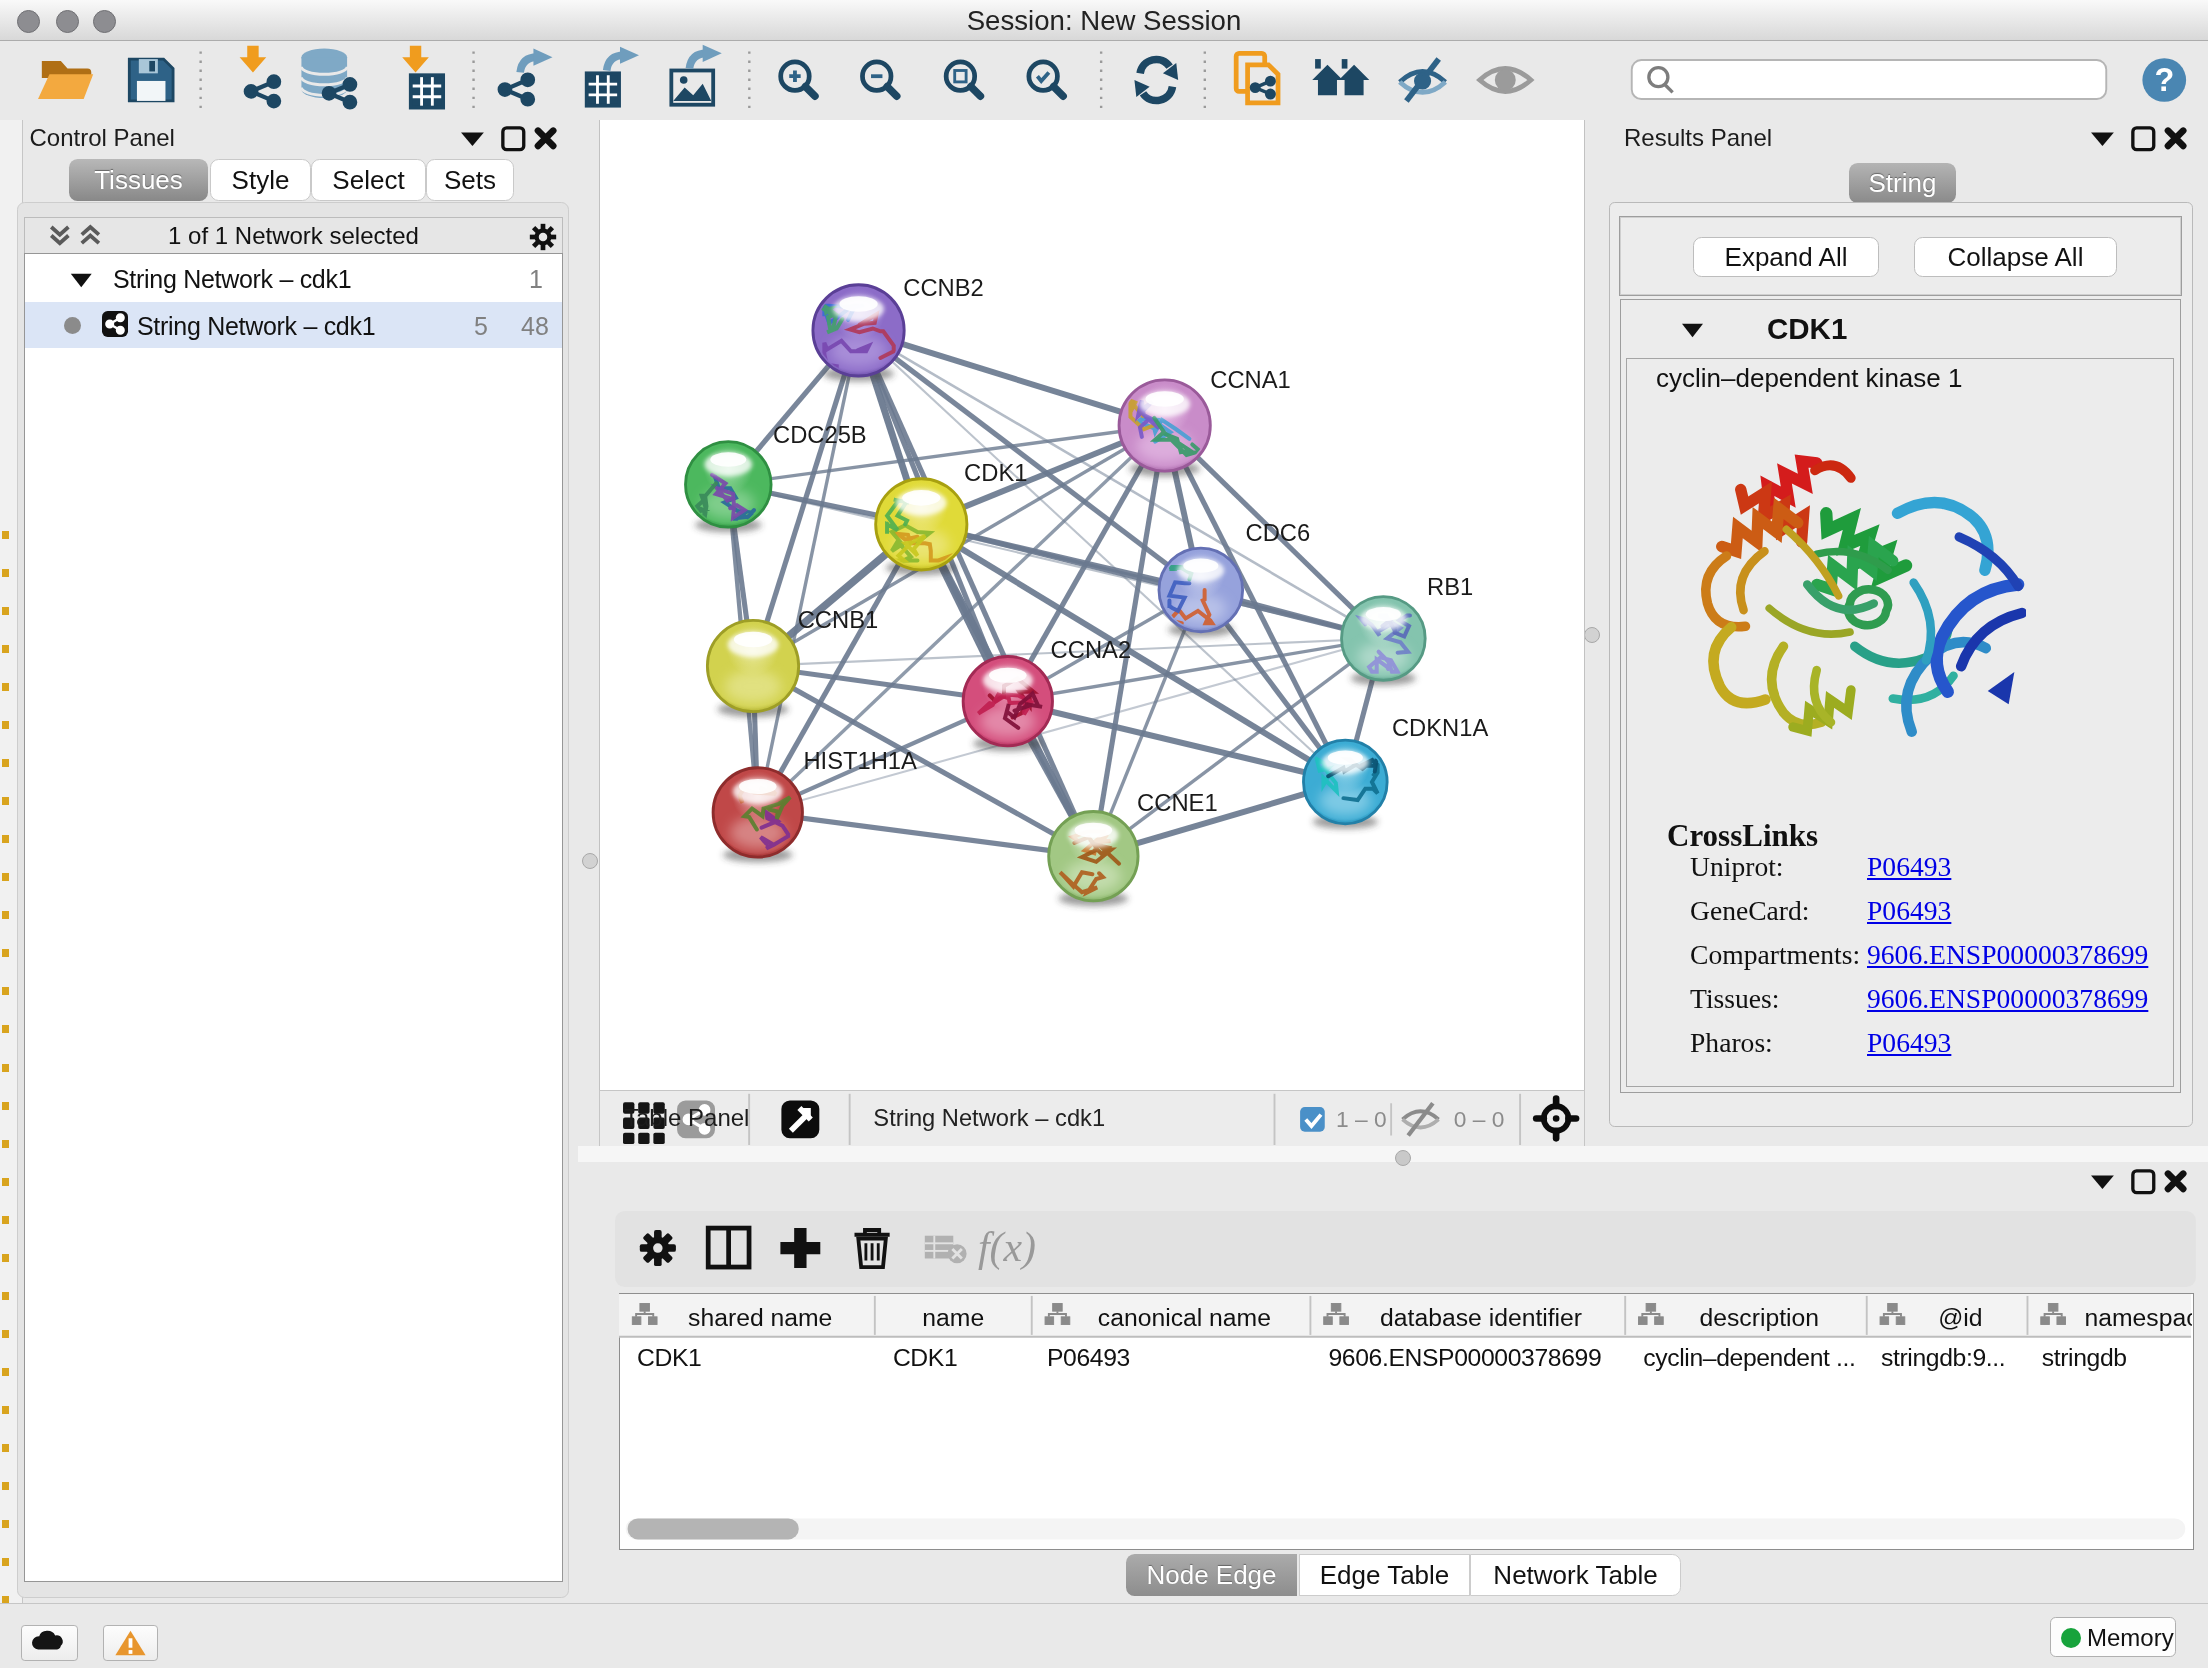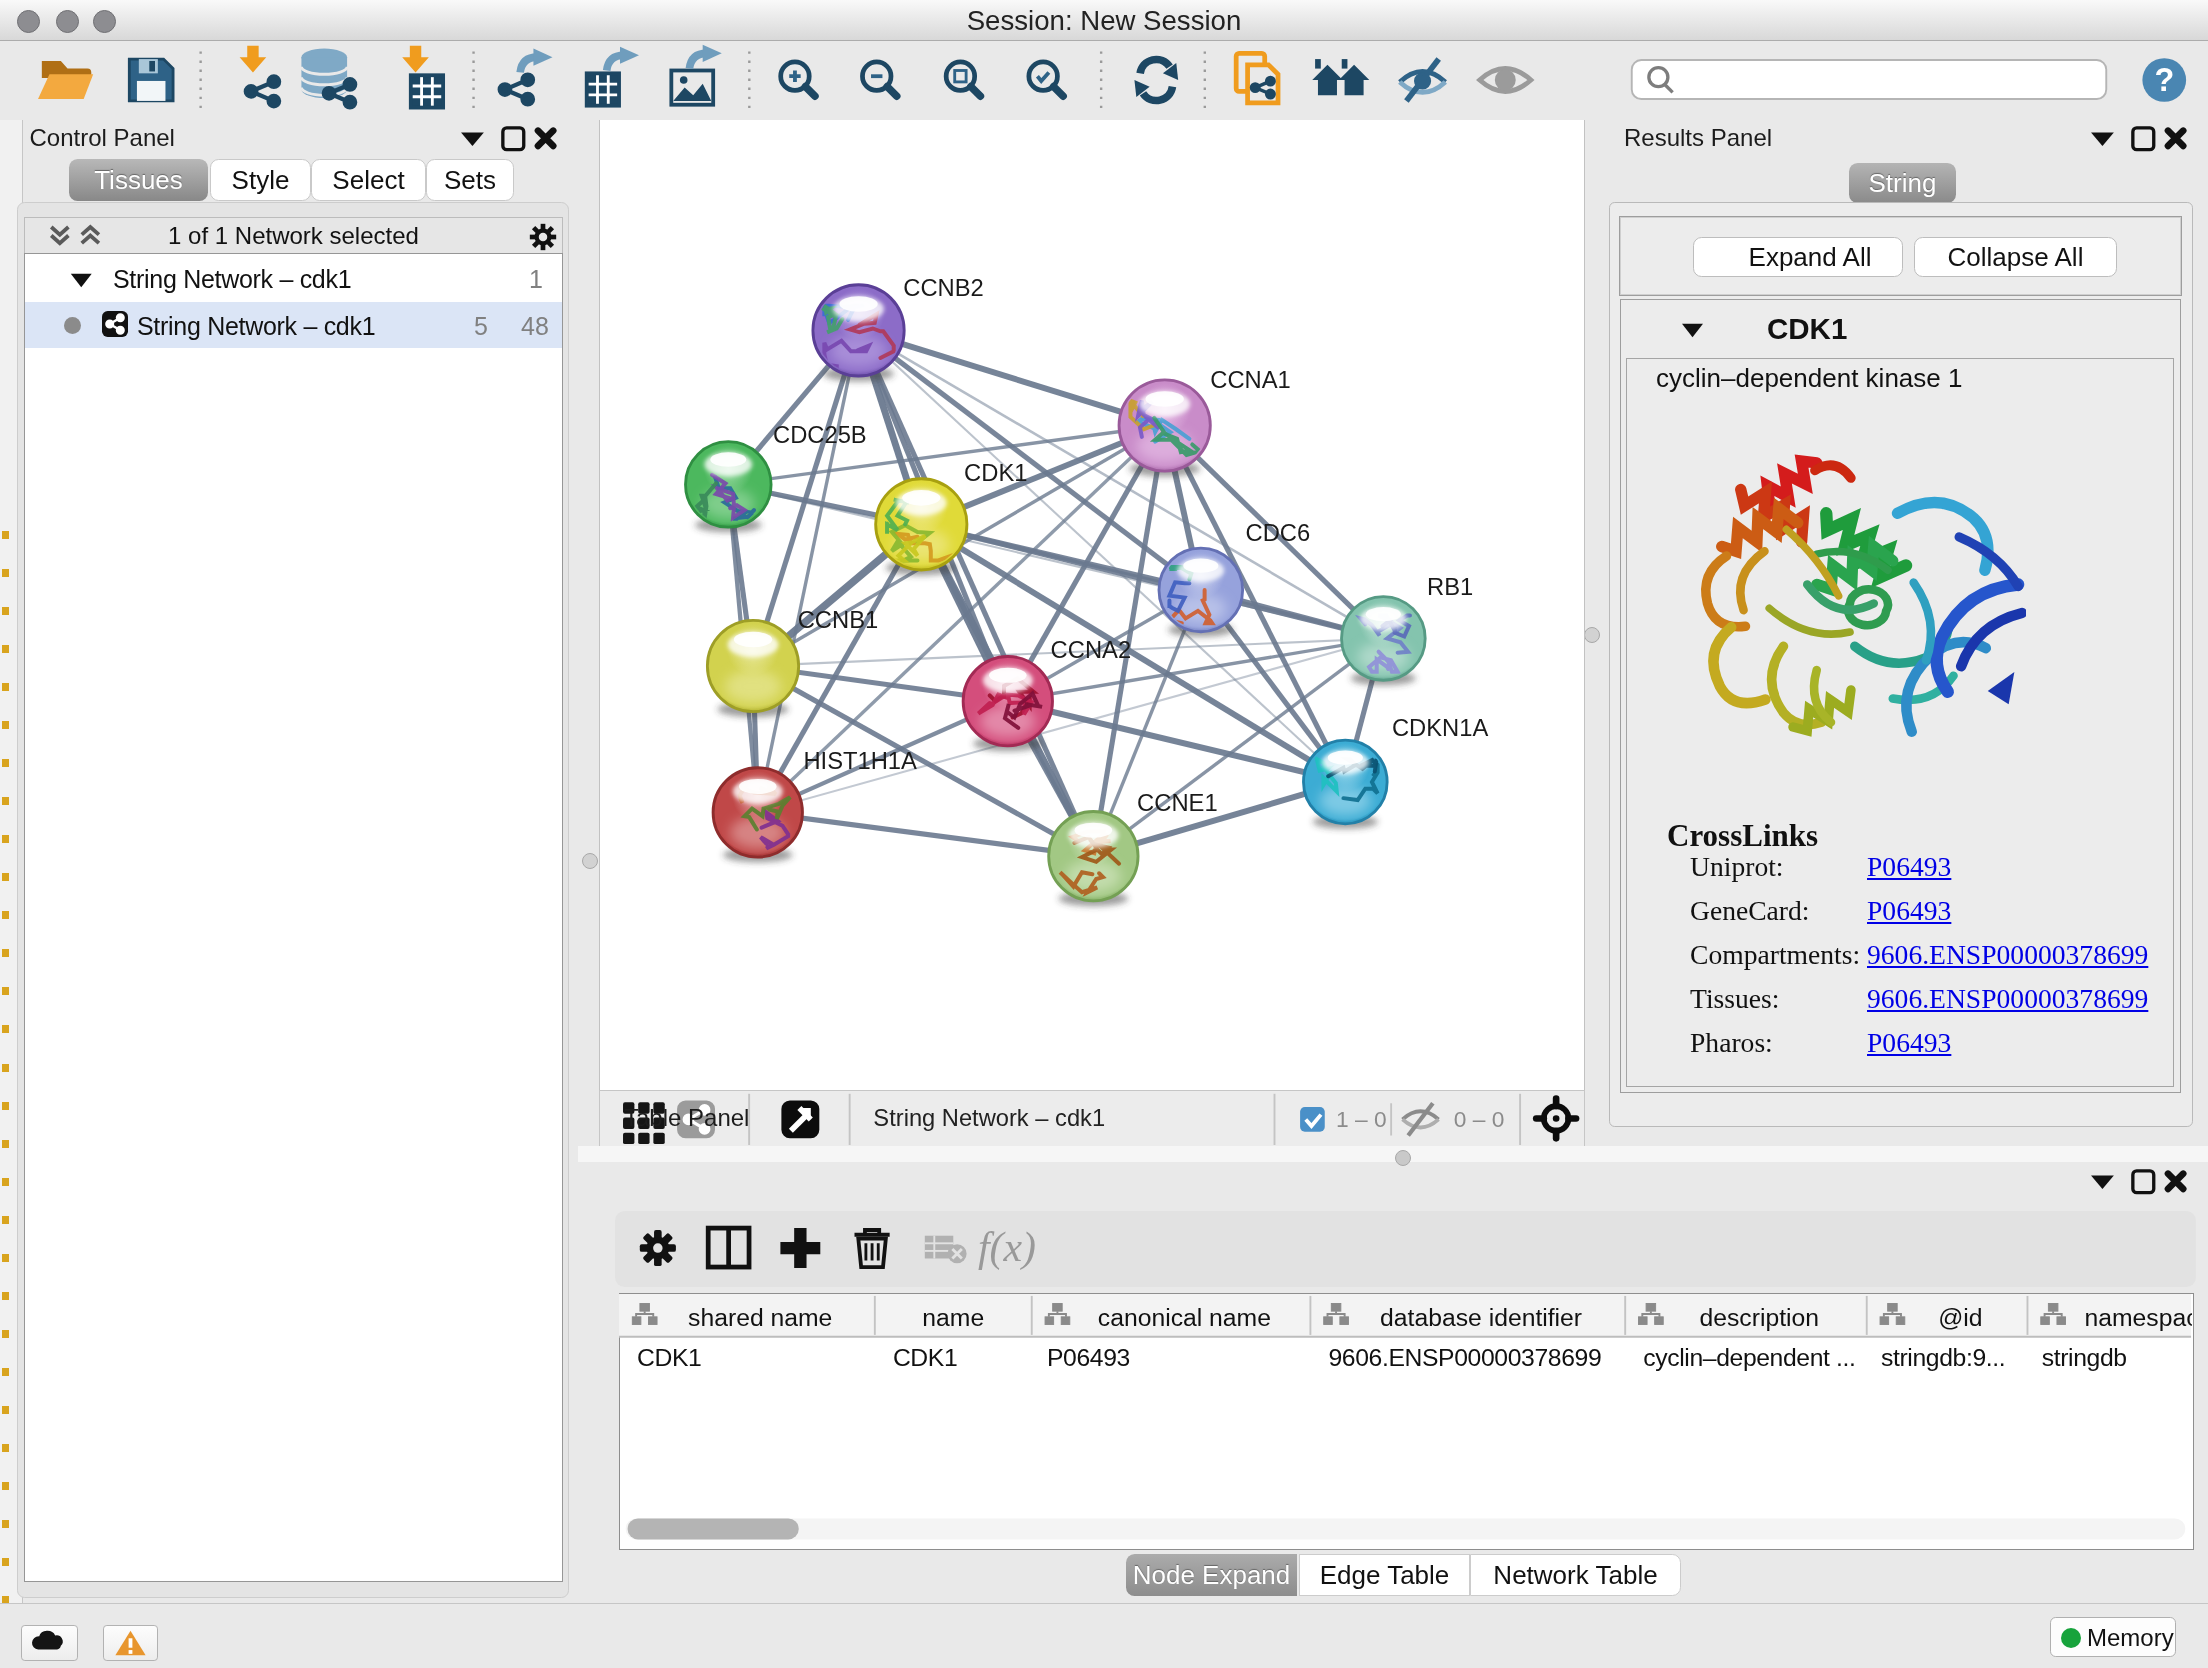--- a/index.html
+++ b/index.html
@@ -572,21 +572,21 @@
   </svg>
 <div class="abs ptitle" style="left:1624px;top:124px;">Results Panel</div>
 <svg class="abs" style="left:2087px;top:125px" width="105" height="28.5" viewBox="0 0 110 30">
     <path d="M4 8 h24 l-12 14 z" fill="#111"></path>
     <rect x="48" y="3" width="22" height="23" rx="4" fill="none" stroke="#111" stroke-width="3.5"></rect>
     <path d="M85 6 l16 16 M101 6 l-16 16" stroke="#111" stroke-width="7" stroke-linecap="round"></path>
   </svg>
 <div class="abs" style="left:1849px;top:163px;width:107px;height:40px;border-radius:8.6px;background:linear-gradient(#b4b4b4,#8a8a8a);color:#fff;font-size:26px;text-align:center;line-height:40px;text-shadow:0 -1px 1px #666;">String</div>
 <div class="abs" style="left:1609px;top:202px;width:582px;height:923px;background:#ececec;border:1px solid #b9b9b9;border-radius:5.7px;"></div>
 <div class="abs" style="left:1620px;top:217px;width:559px;height:76px;background:#ececec;border:1.9px solid #cfcfcf;outline:1px solid #9d9d9d;outline-offset:0px;"></div>
-<div class="abs" style="left:1693px;top:237px;width:184px;height:38px;background:#fff;border:1px solid #bdbdbd;border-radius:8.6px;font-size:26px;color:#111;text-align:center;line-height:38px;padding-left:24px;">Expand All</div>
+<div class="abs" style="left:1693px;top:237px;width:184px;height:38px;background:#fff;border:1px solid #bdbdbd;border-radius:8.6px;font-size:26px;color:#111;text-align:center;line-height:38px;">Expand All</div>
 <div class="abs" style="left:1914px;top:237px;width:201px;height:38px;background:#fff;border:1px solid #bdbdbd;border-radius:8.6px;font-size:26px;color:#111;text-align:center;line-height:38px;">Collapse All</div>
 <div class="abs" style="left:1620px;top:299px;width:559px;height:792px;background:#ececec;border:1px solid #9d9d9d;"></div>
 <svg class="abs" style="left:1680px;top:320px" width="25" height="21" viewBox="0 0 26 22">
     <path d="M2 4 h22 l-11 14 z" fill="#111"></path>
   </svg>
 <div class="abs" style="left:1767px;top:312px;font-size:29.5px;font-weight:bold;color:#111;">CDK1</div>
 <div class="abs" style="left:1626px;top:358px;width:546px;height:727px;background:#ececec;border:1px solid #a5a5a5;"></div>
 <div class="abs" style="left:1656px;top:363px;font-size:26px;color:#111;">cyclin–dependent kinase 1</div>
 <svg class="abs" style="left:1674px;top:442px" width="352" height="323" viewBox="0 0 370 340">
     <g fill="none" stroke-linecap="round">
@@ -721,21 +721,21 @@
     <text x="670" y="1436" font-size="26" letter-spacing="-0.4" fill="#111" font-family="Liberation Sans">CDK1</text>
     <text x="939" y="1436" font-size="26" letter-spacing="-0.4" fill="#111" font-family="Liberation Sans">CDK1</text>
     <text x="1101" y="1436" font-size="26" letter-spacing="-0.4" fill="#111" font-family="Liberation Sans">P06493</text>
     <text x="1397" y="1436" font-size="26" letter-spacing="-0.4" fill="#111" font-family="Liberation Sans">9606.ENSP00000378699</text>
     <text x="1728" y="1436" font-size="26" letter-spacing="-0.4" fill="#111" font-family="Liberation Sans">cyclin–dependent ...</text>
     <text x="1978" y="1436" font-size="26" letter-spacing="-0.4" fill="#111" font-family="Liberation Sans">stringdb:9...</text>
     <text x="2147" y="1436" font-size="26" letter-spacing="-0.4" fill="#111" font-family="Liberation Sans">stringdb</text>
     <rect x="658" y="1596" width="1640" height="22" rx="11" fill="#f4f4f4"></rect>
     <rect x="660" y="1596" width="180" height="22" rx="11" fill="#b4b4b4"></rect>
   </svg>
-<div class="abs" style="left:1126px;top:1554px;width:171px;height:42px;border-radius:8.6px 0 0 8.6px;background:linear-gradient(#ababab,#8d8d8d);color:#fff;font-size:26px;text-align:center;line-height:42px;text-shadow:0 -1px 1px #666;">Node Expand</div>
+<div class="abs" style="left:1126px;top:1554px;width:171px;height:42px;border-radius:8.6px 0 0 8.6px;background:linear-gradient(#ababab,#8d8d8d);color:#fff;font-size:26px;text-align:center;line-height:42px;text-shadow:0 -1px 1px #666;">Node Edge</div>
 <div class="abs" style="left:1299px;top:1554px;width:169px;height:40px;background:#fff;border:1px solid #ccc;color:#111;font-size:26px;text-align:center;line-height:40px;">Edge Table</div>
 <div class="abs" style="left:1470px;top:1554px;width:209px;height:40px;border-radius:0 8.6px 8.6px 0;background:#fff;border:1px solid #ccc;color:#111;font-size:26px;text-align:center;line-height:40px;">Network Table</div>
 <div class="abs" style="left:0;top:1603px;width:2208px;height:66px;background:#e9e9e9;border-top:1.9px solid #c6c6c6;"></div>
 <div class="abs" style="left:21px;top:1625px;width:55px;height:34px;background:linear-gradient(#fdfdfd,#ededed);border:1px solid #b2b2b2;border-radius:3.8px;">
 <svg width="55" height="34" viewBox="0 0 58 36">
       <path d="M17 25 a7 7 0 0 1 1 -14 a9 8 0 0 1 17 -1 a6.5 6.5 0 0 1 6 11 a5 5 0 0 1 -4 4 z" fill="#141414"></path>
     </svg>
   </div>
 <div class="abs" style="left:103px;top:1625px;width:53px;height:34px;background:linear-gradient(#fdfdfd,#ededed);border:1px solid #b2b2b2;border-radius:3.8px;">
 <svg width="53" height="34" viewBox="0 0 56 36">

